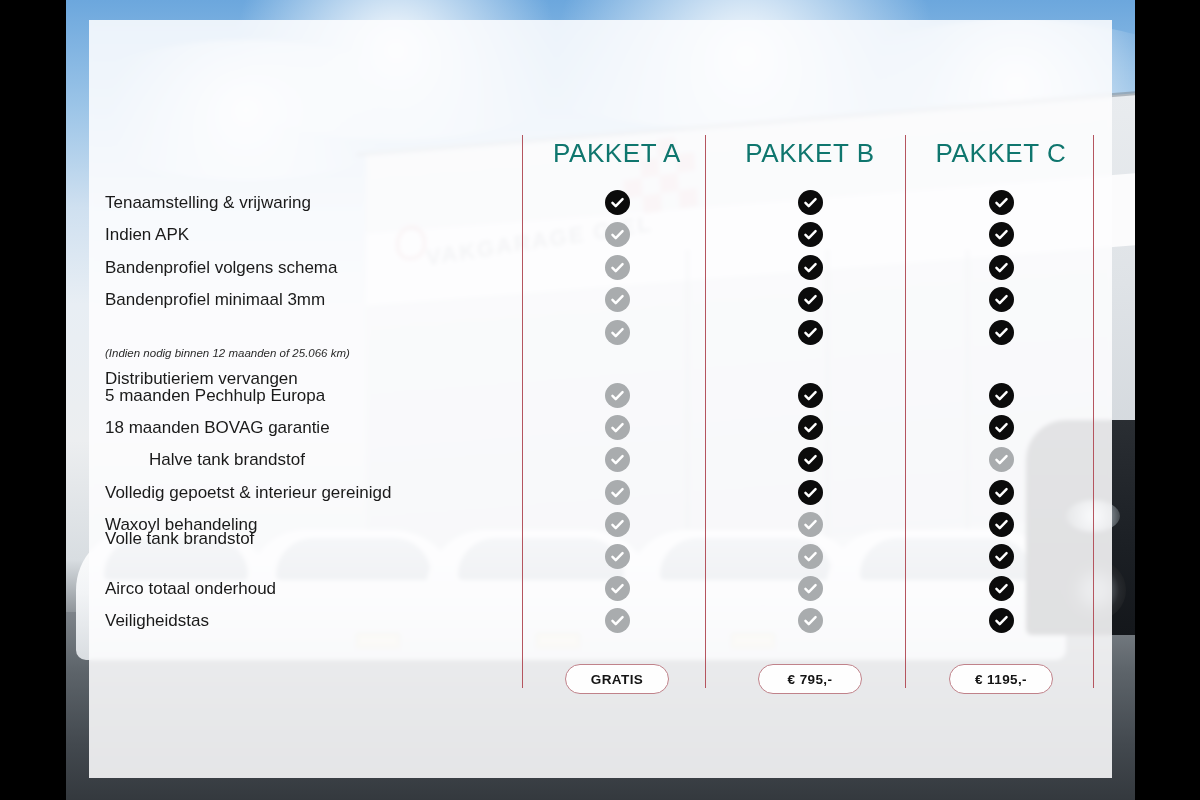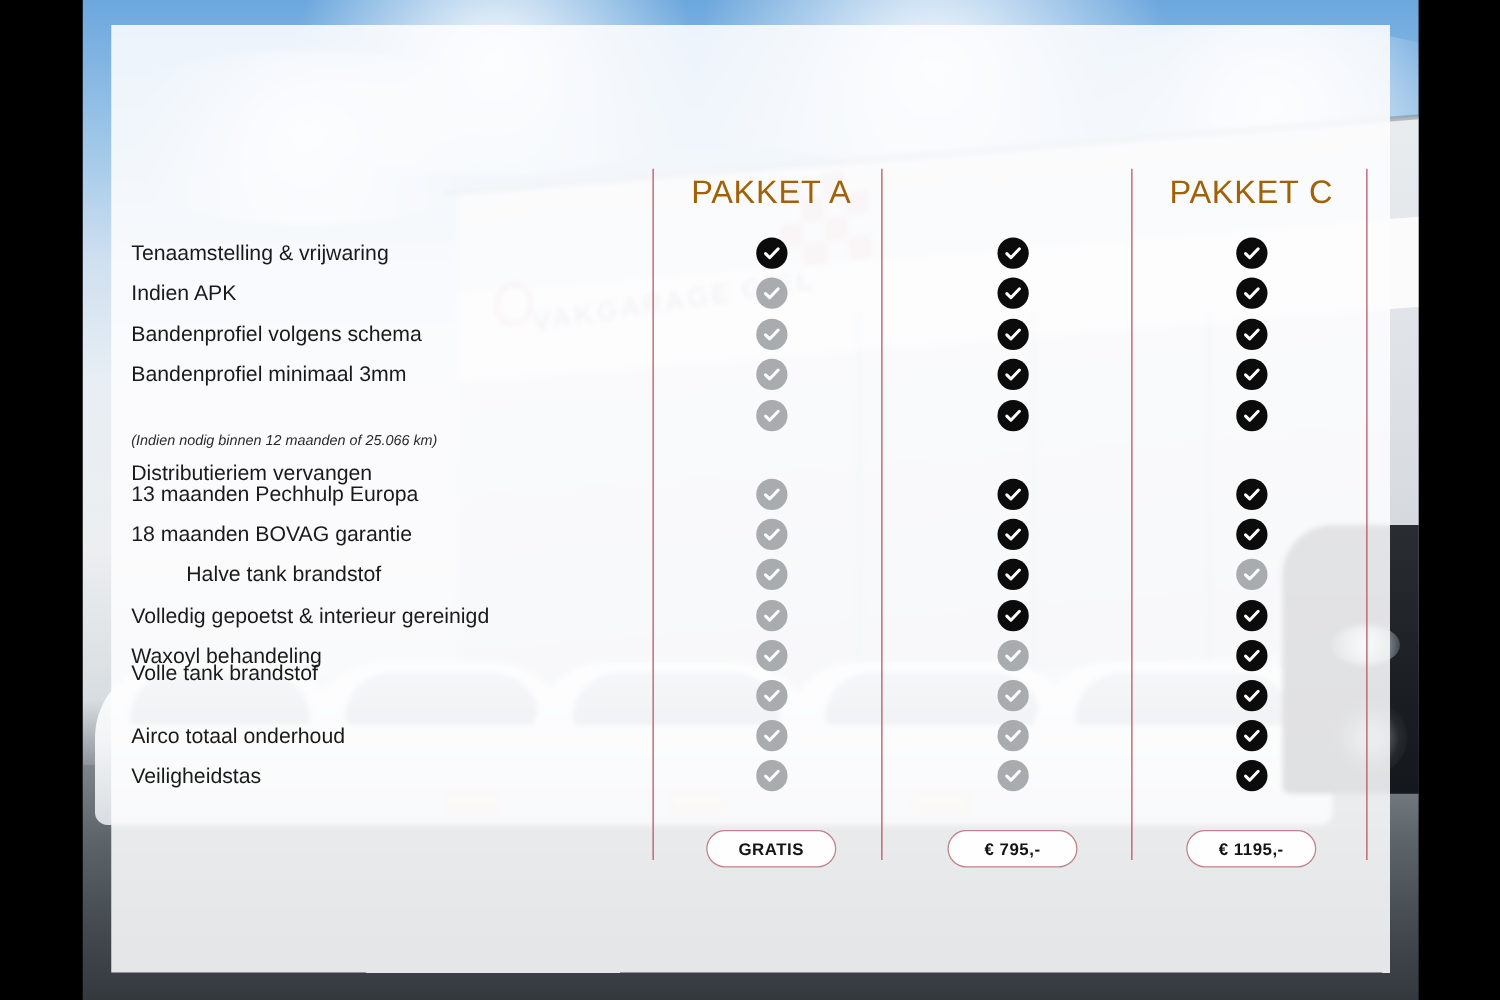--- a/index.html
+++ b/index.html
@@ -125,21 +125,21 @@
   
   .table { position:absolute; inset:0; }
 
   .divider {
     position:absolute; top: 115px; height: 553px; width: 1px;
     background: #b5555f;
   }
 
   .colhead {
     position:absolute; top: 118px;
-    font-size: 26px; letter-spacing: .6px; color: #a16207;
+    font-size: 26px; letter-spacing: .6px; color: #0f766e;
     font-weight: 400; white-space: nowrap;
     text-align:center;
   }
 
   .feat {
     position:absolute; left: 16px;
     font-size: 17px; color: #1a1a1a; white-space: nowrap;
   }
   .subnote {
     position:absolute; left: 16px;
@@ -217,20 +217,21 @@
     <div class="wheel"></div>
   </div>
 
   <div class="panel">
     <div class="table" id="table-root">
         <div class="divider" style="left: 433px;"></div>
         <div class="divider" style="left: 616px;"></div>
         <div class="divider" style="left: 816px;"></div>
         <div class="divider" style="left: 1004px;"></div>
         <div class="colhead" style="left: 418px; width: 220px;">PAKKET A</div>
+        <div class="colhead" style="left: 611px; width: 220px;">PAKKET B</div>
         <div class="colhead" style="left: 802px; width: 220px;">PAKKET C</div>
         <div class="feat" style="top: 173px;">Tenaamstelling &amp; vrijwaring</div>
         <div class="check on" style="left: 515.5px; top: 170px;">
           <svg viewBox="0 0 16 16">
             <path d="M2.6 8.4 L6.1 11.9 L13.4 4.3" fill="none" stroke="#ffffff" stroke-width="2.6" stroke-linecap="round" stroke-linejoin="round"></path>
           </svg>
         </div>
         <div class="check on" style="left: 708.5px; top: 170px;">
           <svg viewBox="0 0 16 16">
             <path d="M2.6 8.4 L6.1 11.9 L13.4 4.3" fill="none" stroke="#ffffff" stroke-width="2.6" stroke-linecap="round" stroke-linejoin="round"></path>
@@ -299,21 +300,21 @@
         <div class="check on" style="left: 708.5px; top: 300px;">
           <svg viewBox="0 0 16 16">
             <path d="M2.6 8.4 L6.1 11.9 L13.4 4.3" fill="none" stroke="#ffffff" stroke-width="2.6" stroke-linecap="round" stroke-linejoin="round"></path>
           </svg>
         </div>
         <div class="check on" style="left: 899.5px; top: 300px;">
           <svg viewBox="0 0 16 16">
             <path d="M2.6 8.4 L6.1 11.9 L13.4 4.3" fill="none" stroke="#ffffff" stroke-width="2.6" stroke-linecap="round" stroke-linejoin="round"></path>
           </svg>
         </div>
-        <div class="feat" style="top: 366px;">13 maanden Pechhulp Europa</div>
+        <div class="feat" style="top: 366px;">5 maanden Pechhulp Europa</div>
         <div class="check off" style="left: 515.5px; top: 363px;">
           <svg viewBox="0 0 16 16">
             <path d="M2.6 8.4 L6.1 11.9 L13.4 4.3" fill="none" stroke="#ffffff" stroke-width="2.6" stroke-linecap="round" stroke-linejoin="round"></path>
           </svg>
         </div>
         <div class="check on" style="left: 708.5px; top: 363px;">
           <svg viewBox="0 0 16 16">
             <path d="M2.6 8.4 L6.1 11.9 L13.4 4.3" fill="none" stroke="#ffffff" stroke-width="2.6" stroke-linecap="round" stroke-linejoin="round"></path>
           </svg>
         </div>

